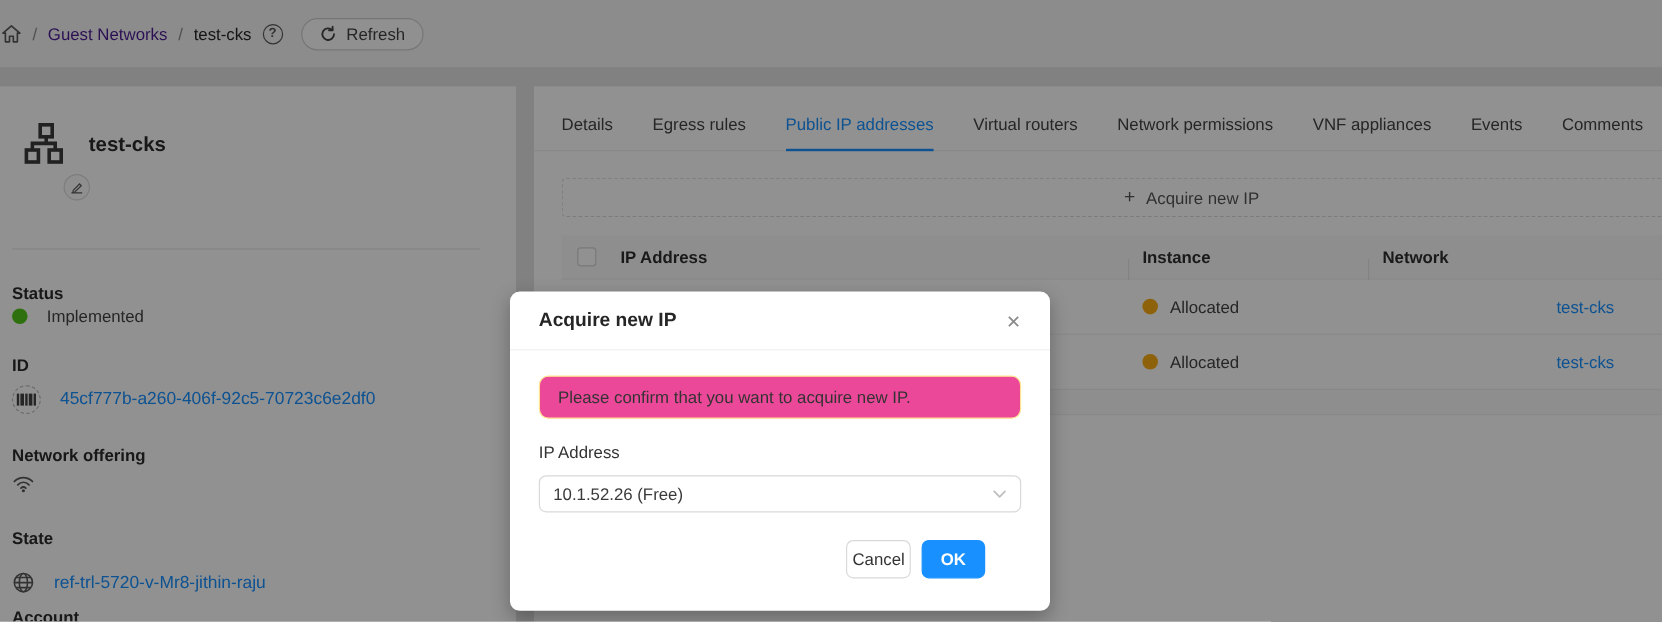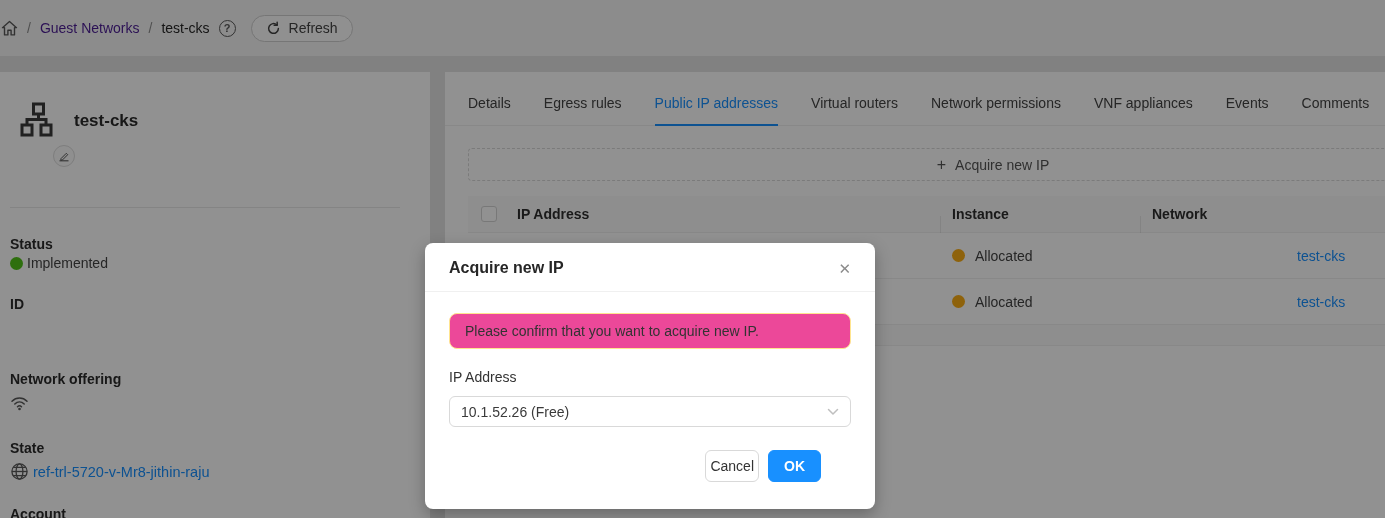--- a/index.html
+++ b/index.html
@@ -23,21 +23,21 @@
   
   .sidebar { position:absolute; top:72px; left:0; width:430px; height:446px; background:#fff; }
   .res-head { position:absolute; top:30px; left:18px; display:flex; align-items:center; }
   .res-title { margin-left:20px; font-size:17px; font-weight:700; color:#2b2b2b; }
   .edit-btn { position:absolute; top:73px; left:53px; width:22px; height:22px; border:1px solid #dcdcdc;
               border-radius:50%; background:#fbfbfb; display:flex; align-items:center; justify-content:center; cursor:pointer; }
   .badges { position:absolute; top:88px; left:10px; display:flex; gap:13px; }
   .badge { border:1px solid #d9d9d9; border-radius:4px; background:#fff; padding:2px 9px; font-size:13px; color:#434343; }
   .side-divider { position:absolute; top:135px; left:10px; width:390px; border-top:1px solid #e8e8e8; }
   .f-label { position:absolute; left:10px; font-size:14px; font-weight:700; color:#2b2b2b; }
-  .f-row { position:absolute; left:10px; display:flex; align-items:center; gap:4px; font-size:14px; color:#434343; }
+  .f-row { position:absolute; left:10px; display:flex; align-items:center; gap:16px; font-size:14px; color:#434343; }
   .dot { width:13px; height:13px; border-radius:50%; display:inline-block; flex:0 0 auto; }
   .dot-green { background:#52c41a; }
   .dot-orange { background:#faad14; }
   .side-link { color:#1890ff; font-size:14.5px; cursor:pointer; }
   .barcode-circle { width:24px; height:24px; border:1px dashed #b9b9b9; border-radius:50%;
                     display:flex; align-items:center; justify-content:center; gap:1.5px; }
   .barcode-circle i { display:block; width:1.6px; height:10px; background:#434343; }
   .barcode-circle i:nth-child(2){ width:2.6px; } .barcode-circle i:nth-child(4){ width:2.6px; }
 
   
@@ -132,37 +132,47 @@
     </span>
     <div class="side-divider"></div>
 
     <div class="f-label" style="top:164px">Status</div>
     <div class="f-row" style="top:183px">
       <span class="dot dot-green"></span>
       <span>Implemented</span>
     </div>
 
     <div class="f-label" style="top:224px">ID</div>
+    <div class="f-row" style="top:249px">
+      <span class="barcode-circle">
+          <i></i>
+          <i></i>
+          <i></i>
+          <i></i>
+          <i></i>
+        </span>
+      <span class="side-link">45cf777b-a260-406f-92c5-70723c6e2df0</span>
+    </div>
 
     <div class="f-label" style="top:299px">Network offering</div>
     <div class="f-row" style="top:322px">
       <span>
         <svg width="19" height="17" viewBox="0 0 19 17">
             <g fill="none" stroke="#595959" stroke-width="1.5" stroke-linecap="round">
               <path d="M2 7.2 C6.2 3,12.8 3,17 7.2"></path>
               <path d="M4.8 10 C7.6 7.3,11.4 7.3,14.2 10"></path>
               <path d="M7.5 12.7 C8.7 11.6,10.3 11.6,11.5 12.7"></path>
             </g>
             <circle cx="9.5" cy="15" r="1.3" fill="#595959"></circle>
           </svg>
       </span>
     </div>
 
     <div class="f-label" style="top:368px">State</div>
-    <div class="f-row" style="top:390px">
+    <div class="f-row" style="top:404px">
       <span>
         <svg width="19" height="19" viewBox="0 0 19 19">
             <g fill="none" stroke="#595959" stroke-width="1.3">
               <circle cx="9.5" cy="9.5" r="7.6"></circle>
               <ellipse cx="9.5" cy="9.5" rx="3.4" ry="7.6"></ellipse>
               <path d="M2 9.5 H17"></path>
               <path d="M3.2 5.3 H15.8 M3.2 13.7 H15.8"></path>
             </g>
           </svg>
       </span>

